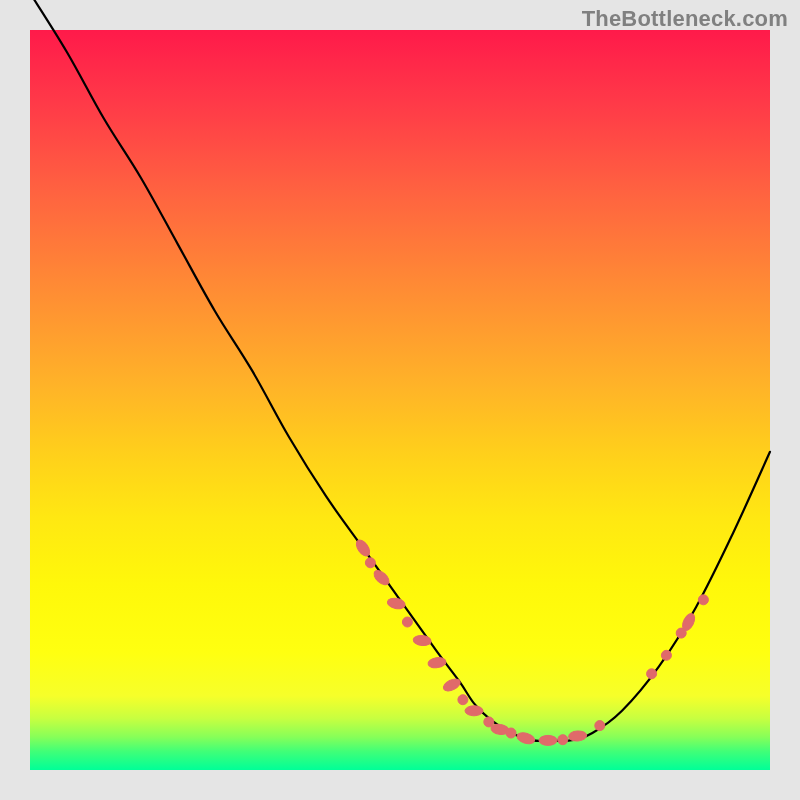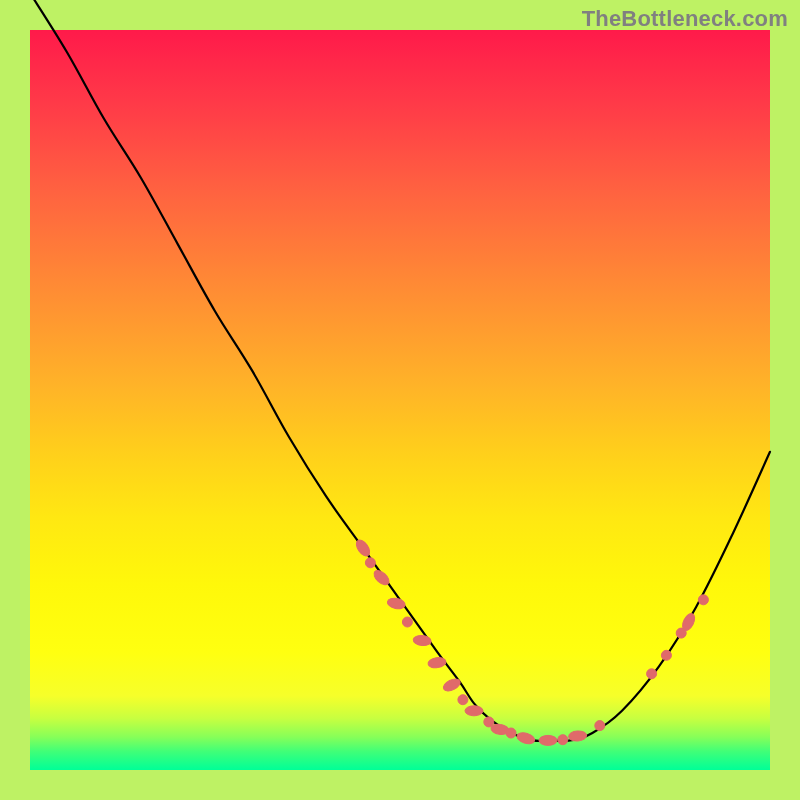--- a/index.html
+++ b/index.html
@@ -8,21 +8,21 @@
     width: 800px;
     height: 800px;
     background: #000;
     overflow: hidden;
     font-family: Arial, Helvetica, sans-serif;
   }
   .stage {
     position: relative;
     width: 800px;
     height: 800px;
-    background: #bef264;
+    background: #e5e5e5;
   }
   .plot {
     position: absolute;
     left: 30px;
     top: 30px;
     width: 740px;
     height: 740px;
   }
   .gradient {
     position: absolute;

